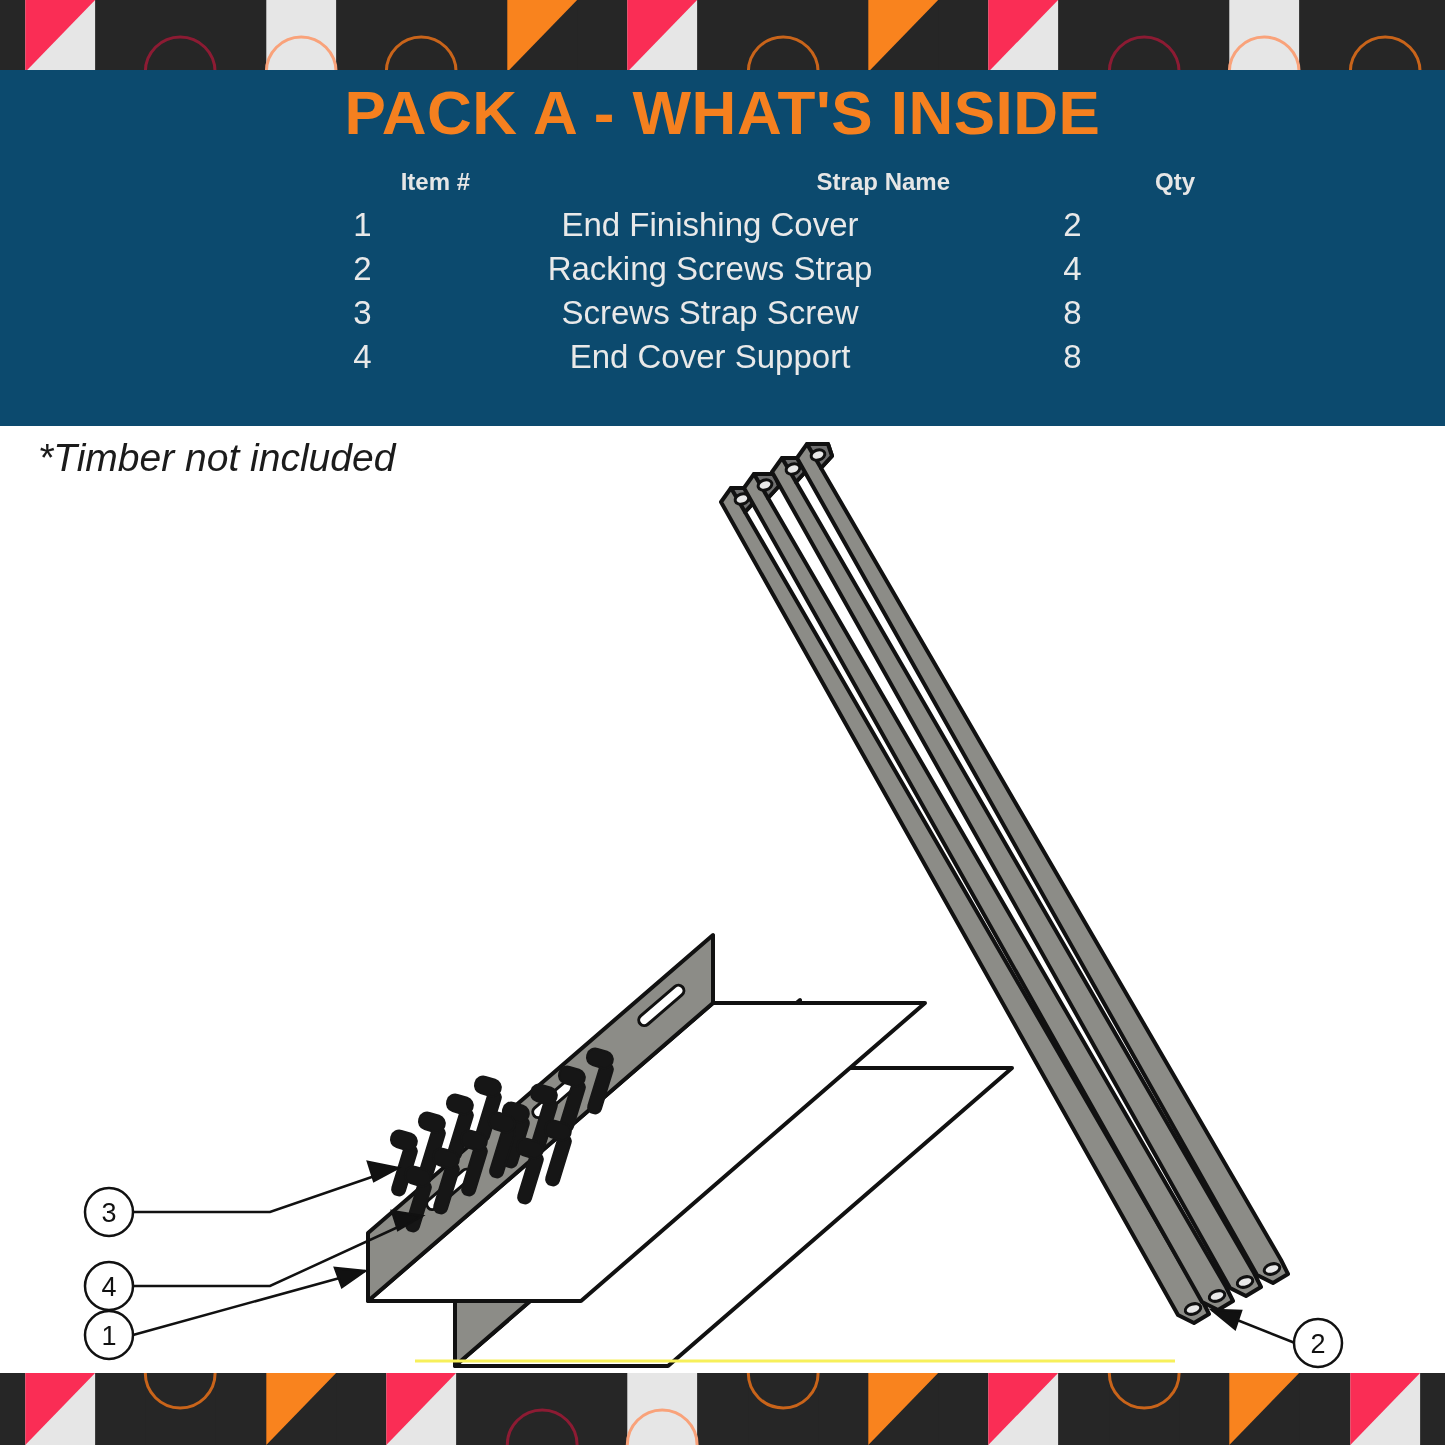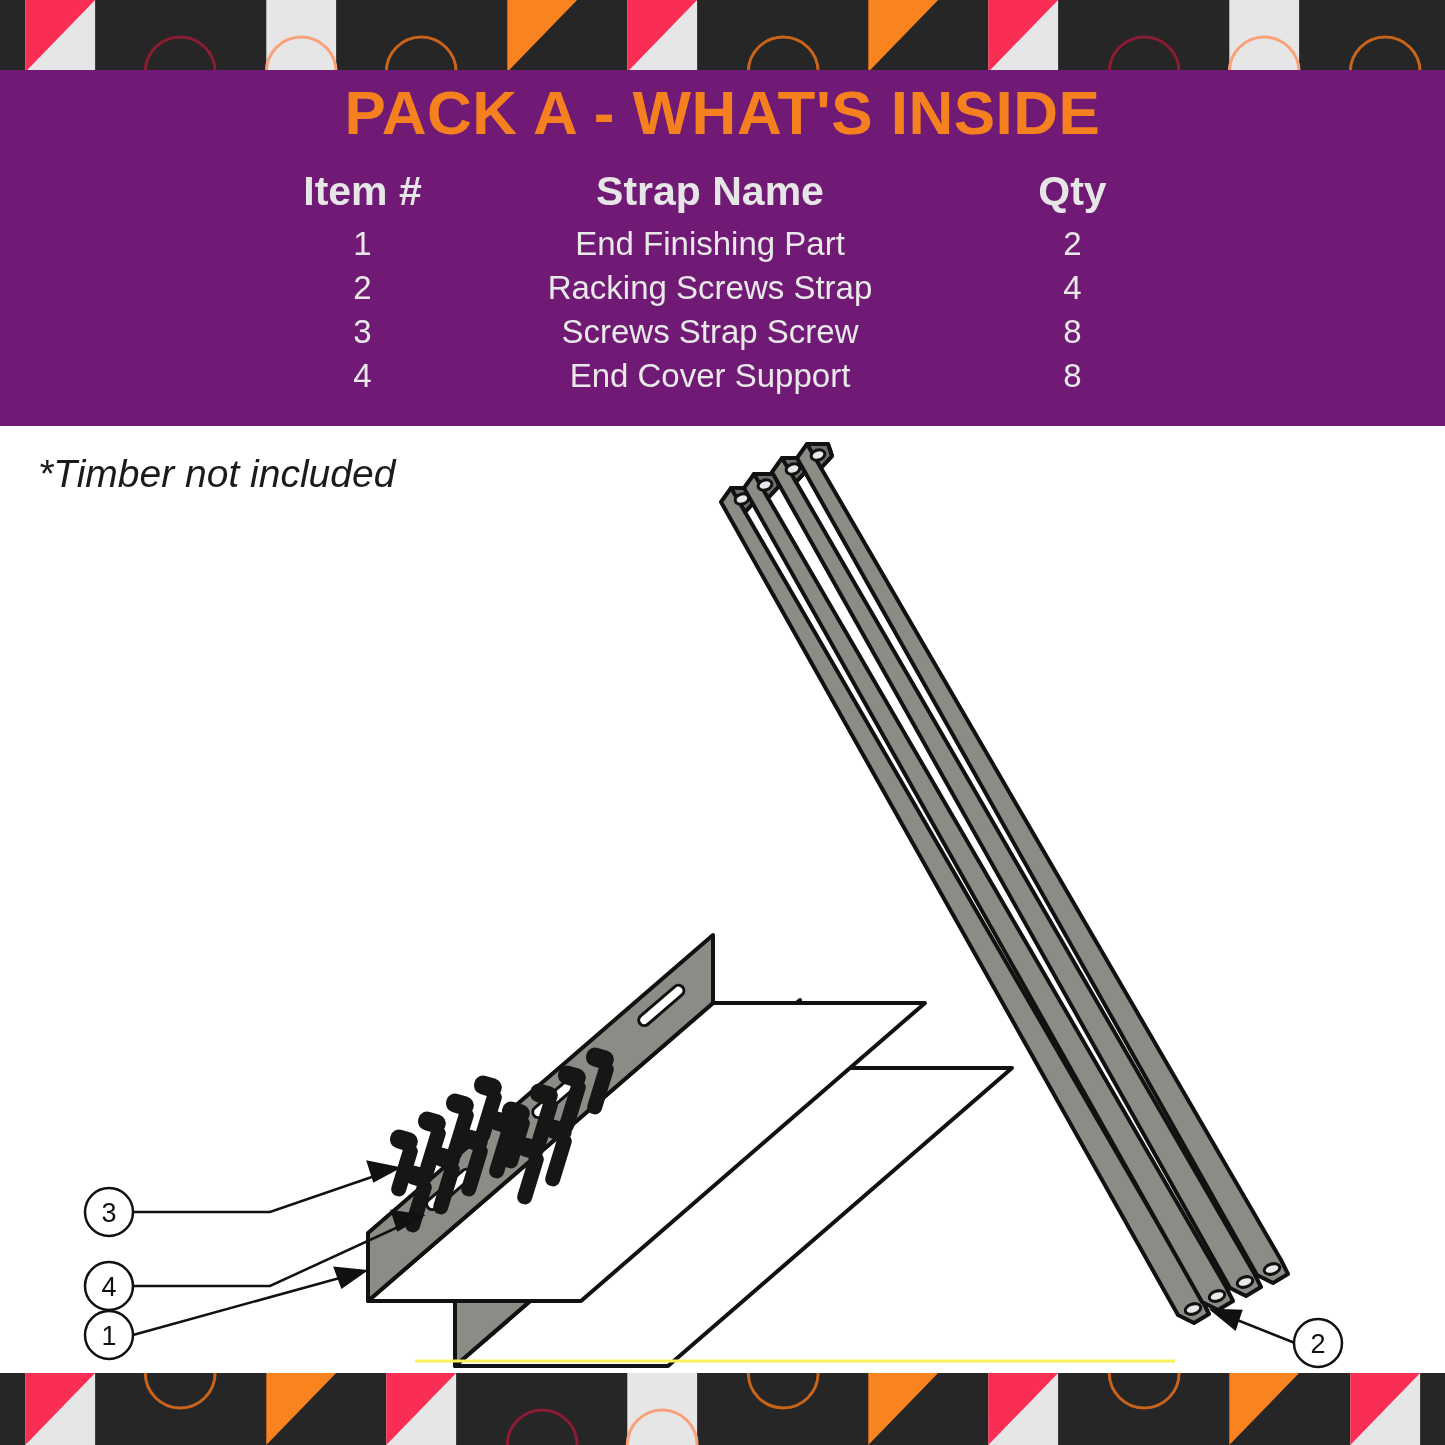--- a/index.html
+++ b/index.html
@@ -35,21 +35,21 @@
     overflow: hidden;
   }
 
   
   #header-panel {
     position: absolute;
     left: 0;
     top: 70px;
     width: 1445px;
     height: 356px;
-    background: #701a75;
+    background: #0c4a6e;
   }
   #pack-title {
     position: absolute;
     left: 0;
     top: 12px;
     width: 1445px;
     text-align: center;
     color: #F5801F;
     font-size: 62px;
     font-weight: bold;
@@ -58,42 +58,42 @@
   }
   #parts-table {
     position: absolute;
     left: 255px;
     top: 98px;
     width: 940px;
     border-collapse: collapse;
     color: #E6E6E6;
   }
   #parts-table th {
-    font-size: 41px;
+    font-size: 24px;
     font-weight: bold;
     padding: 0 0 7px 0;
-    text-align: center;
+    text-align: right;
     color: #E6E6E6;
   }
   #parts-table td {
     font-size: 33px;
     font-weight: normal;
     padding: 3px 0;
     text-align: center;
     color: #E9E9E9;
   }
   .col-item { width: 215px; }
   .col-part { width: 480px; }
   .col-qty  { width: 245px; }
 
   
   #timber-note {
     position: absolute;
     left: 38px;
-    top: 452px;
+    top: 436px;
     font-size: 39px;
     font-style: italic;
     color: #1b1b1b;
     white-space: nowrap;
   }
 
   #diagram {
     position: absolute;
     left: 0;
     top: 426px;
@@ -169,21 +169,21 @@
       <thead>
         <tr>
           <th class="col-item">Item #</th>
           <th class="col-part">Strap Name</th>
           <th class="col-qty">Qty</th>
         </tr>
       </thead>
       <tbody id="parts-table-body">
           <tr>
             <td class="col-item">1</td>
-            <td class="col-part">End Finishing Part</td>
+            <td class="col-part">End Finishing Cover</td>
             <td class="col-qty">2</td>
           </tr>
           <tr>
             <td class="col-item">2</td>
             <td class="col-part">Racking Screws Strap</td>
             <td class="col-qty">4</td>
           </tr>
           <tr>
             <td class="col-item">3</td>
             <td class="col-part">Screws Strap Screw</td>

